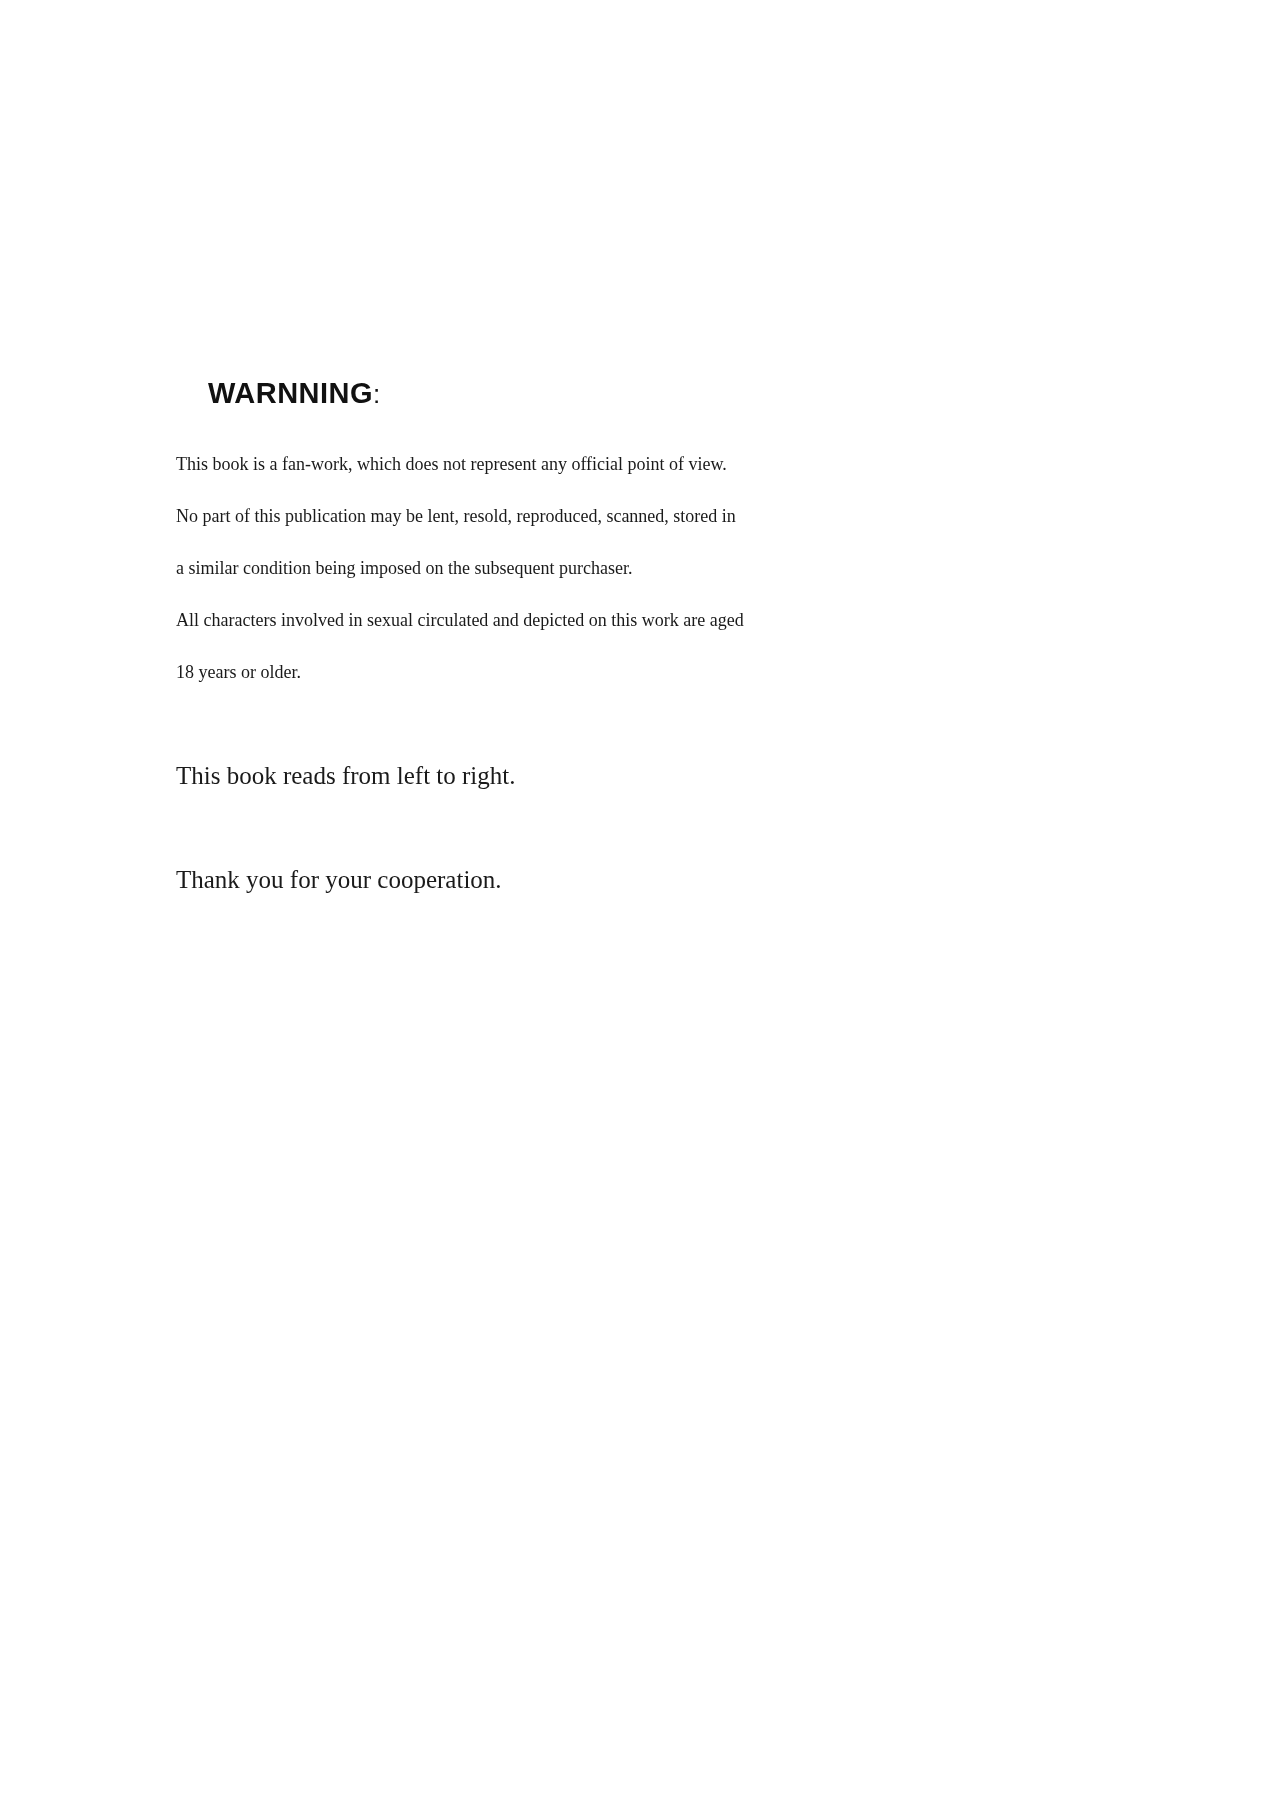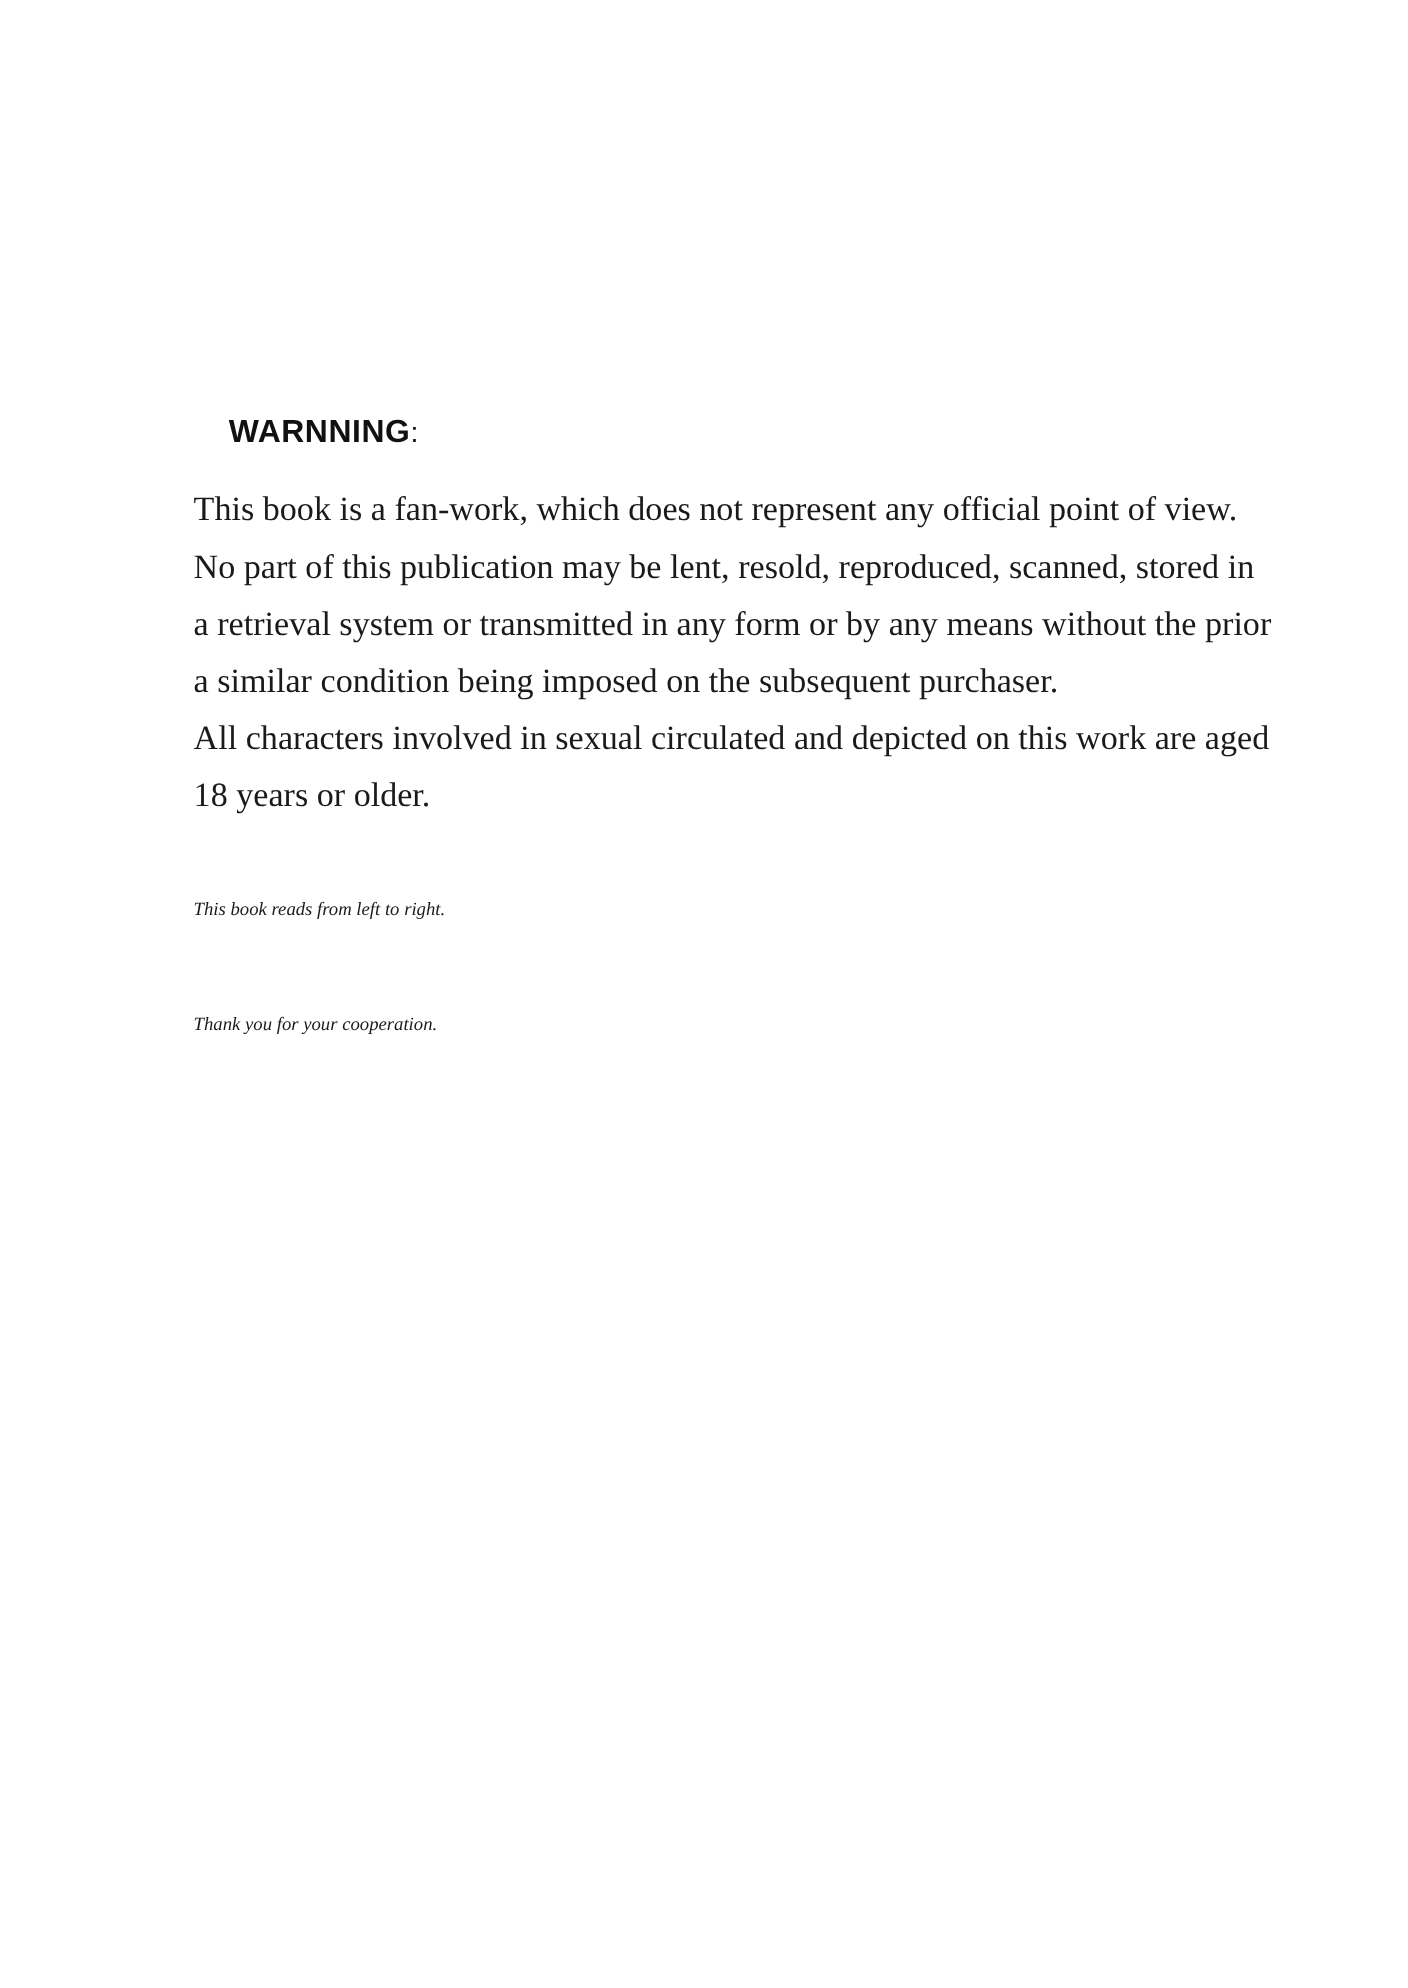--- a/index.html
+++ b/index.html
@@ -33,45 +33,43 @@
     margin-bottom: 27px;
     white-space: nowrap;
     margin-left: 32px;
   }
   .heading .colon {
     font-weight: 400;
     font-size: 26px;
     letter-spacing: 0;
   }
   .line {
-    font-size: 31px;
+    font-size: 18px;
     line-height: 52px;
     white-space: nowrap;
     color: #1a1a1a;
   }
   .note {
-    font-size: 17px;
+    font-size: 25px;
     line-height: 52px;
     white-space: nowrap;
     color: #1a1a1a;
     margin-top: 52px;
-    font-style: italic;
   }
 </style>
 </head>
 <body>
 
 <div class="page">
   <div class="content">
 
     <div class="heading"><span>WARNNING</span><span class="colon">:</span></div>
 
     <div class="line">This book is a fan-work, which does not represent any official point of view.</div>
     <div class="line">No part of this publication may be lent, resold, reproduced, scanned, stored in</div>
-    <div class="line">a retrieval system or transmitted in any form or by any means without the prior</div>
     <div class="line">a similar condition being imposed on the subsequent purchaser.</div>
     <div class="line">All characters involved in sexual circulated and depicted on this work are aged</div>
     <div class="line">18 years or older.</div>
 
     <div class="note">This book reads from left to right.</div>
 
     <div class="note">Thank you for your cooperation.</div>
 
   </div>
 </div>

